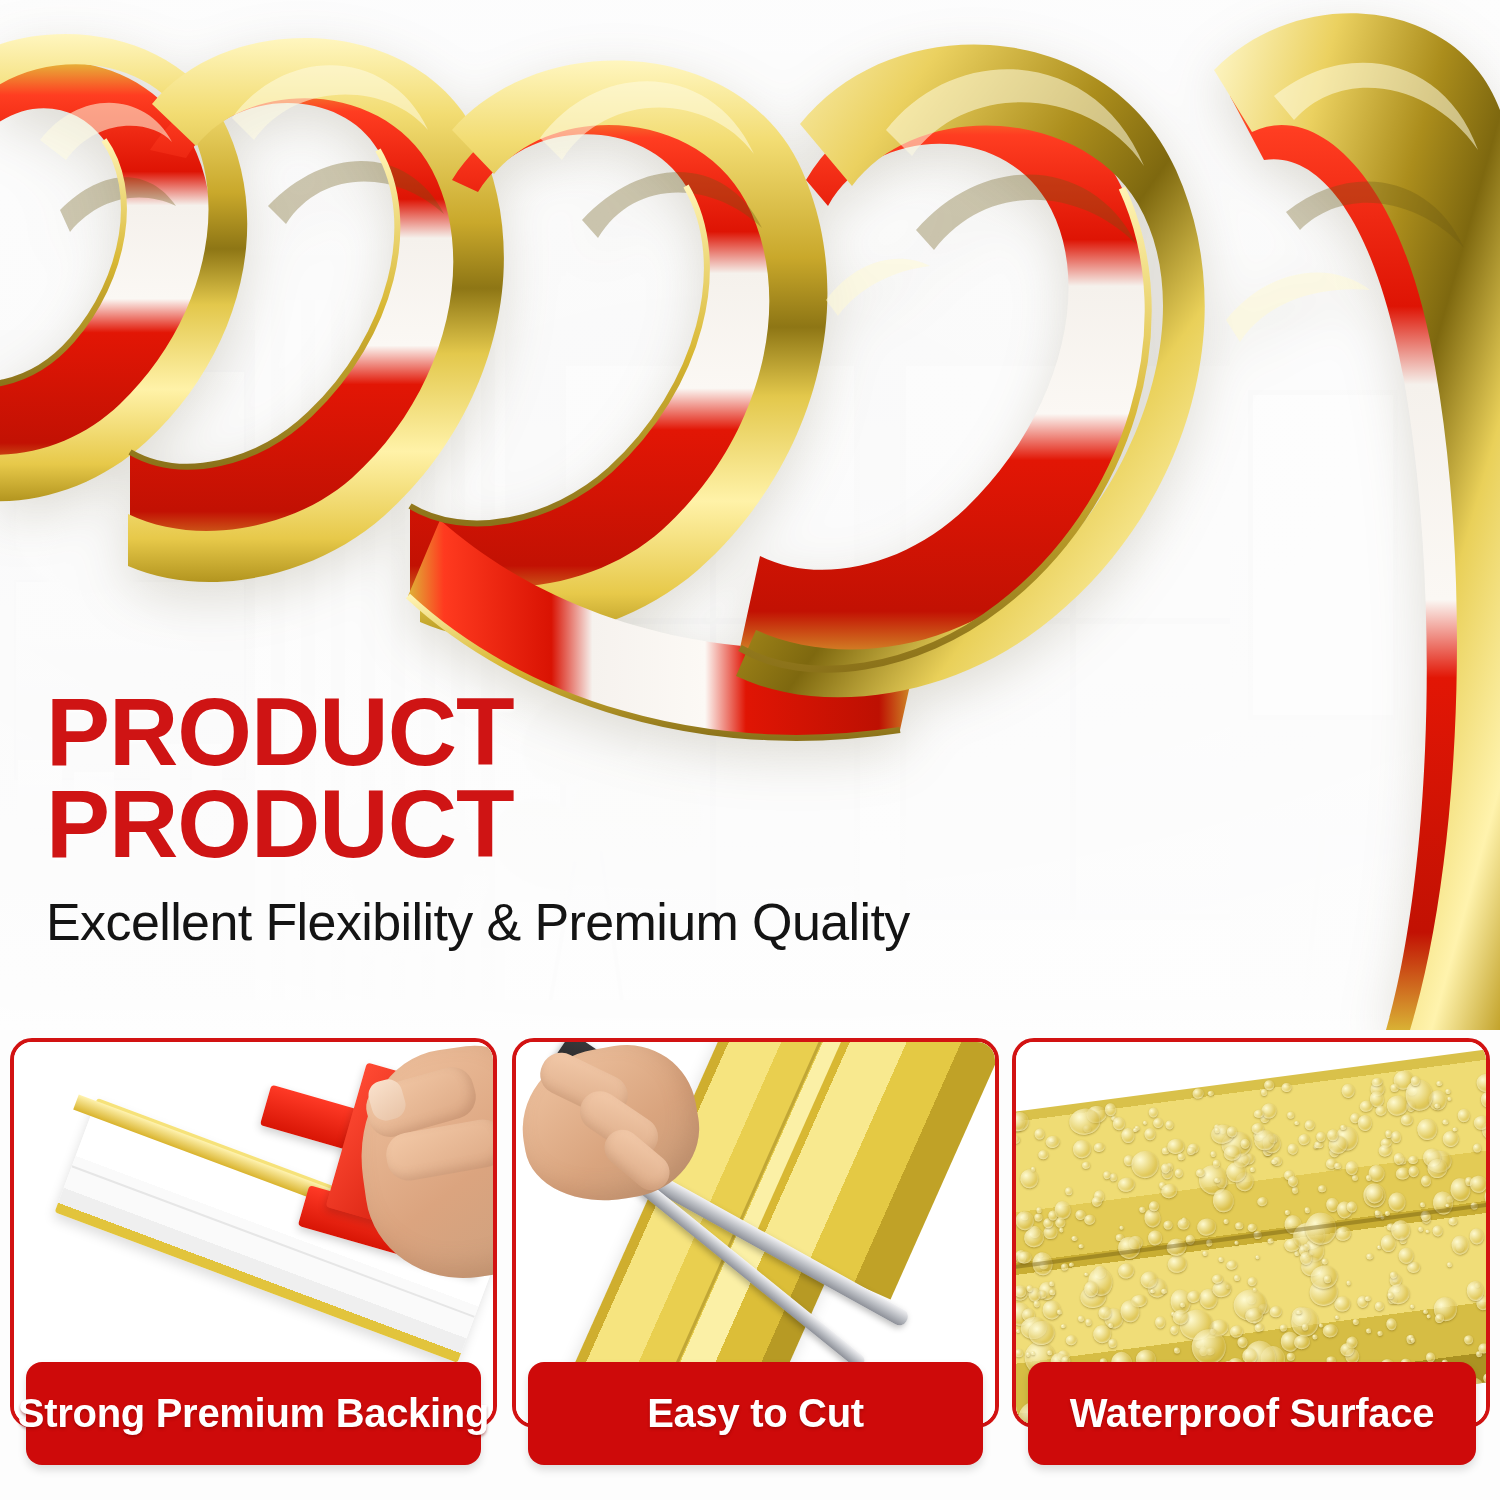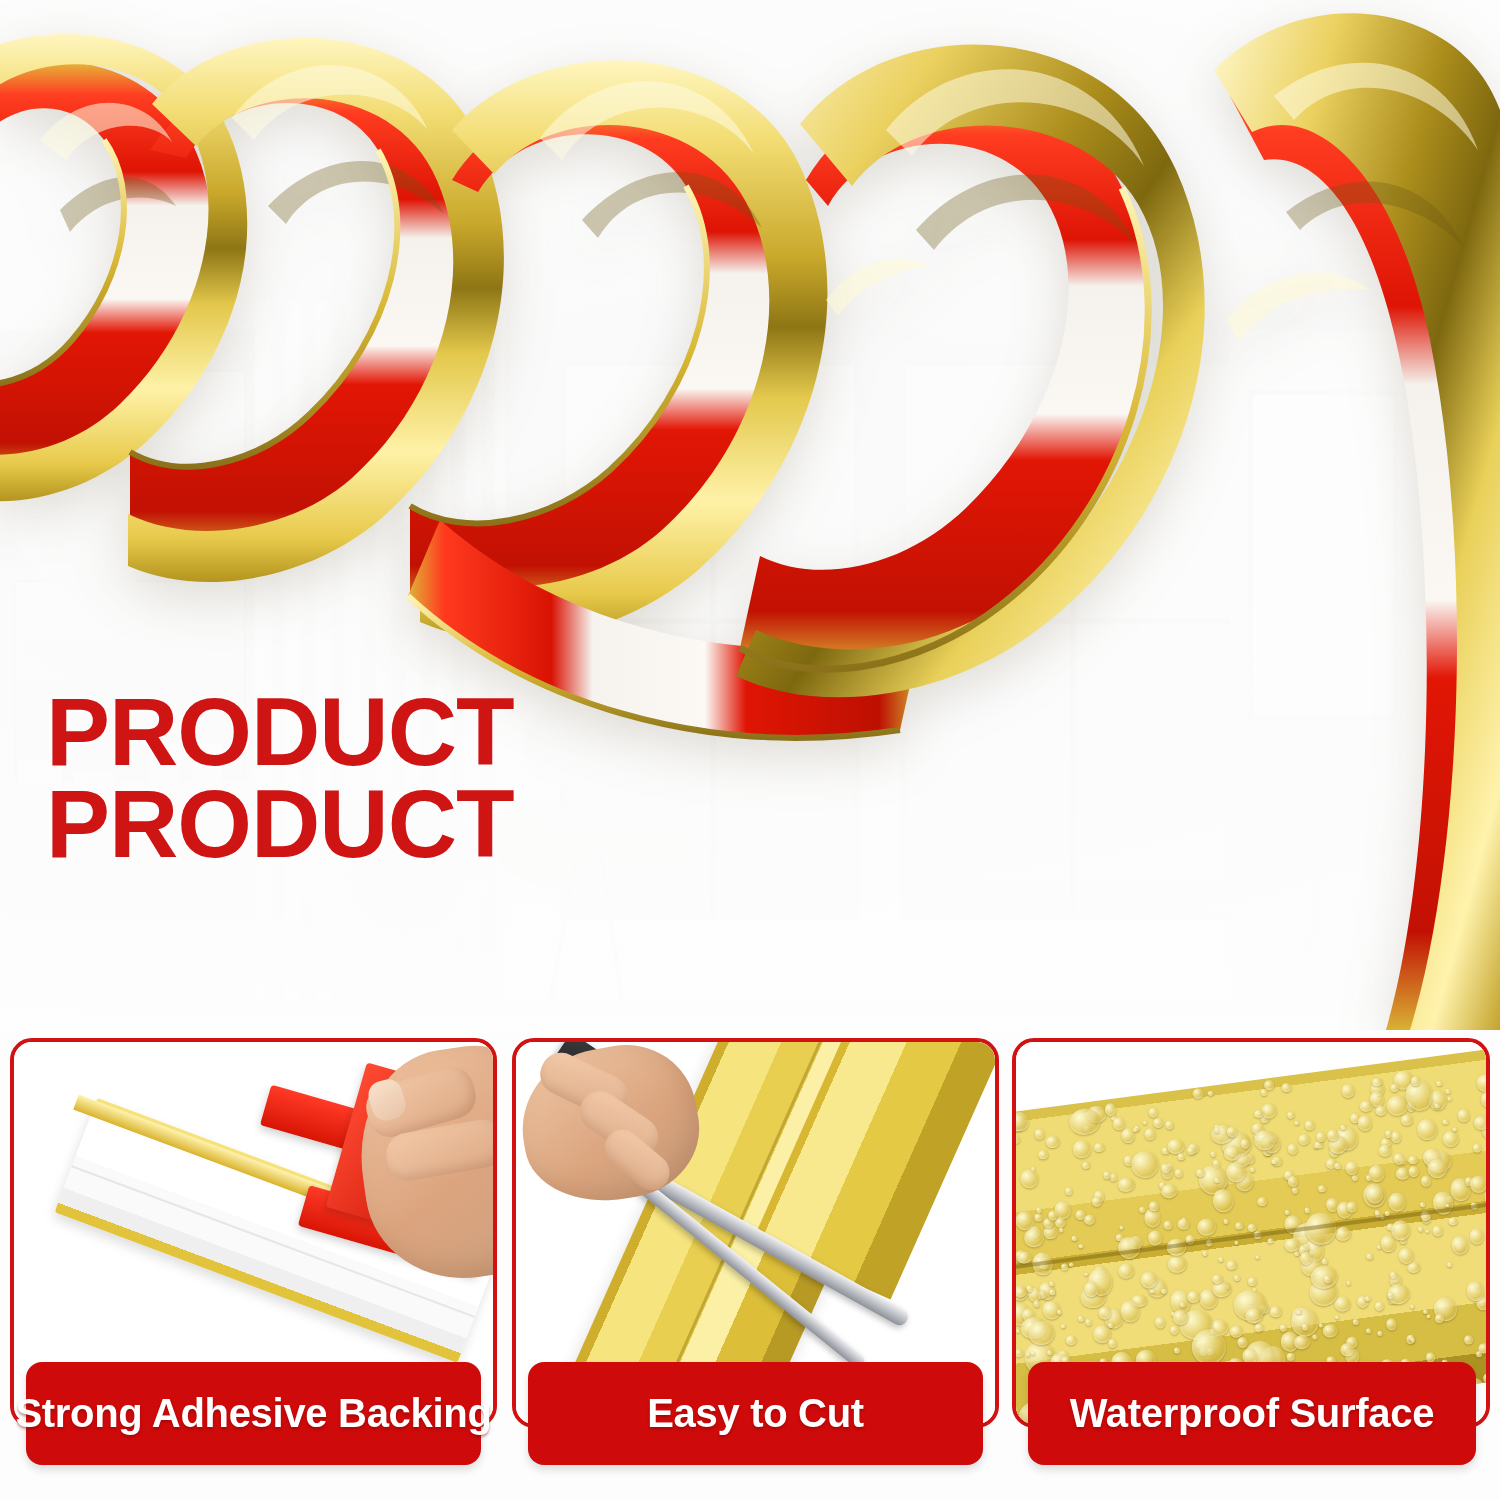--- a/index.html
+++ b/index.html
@@ -313,20 +313,21 @@
           <path d="M408,596 C520,700 700,760 900,730" stroke="url(#gEdge)" stroke-width="6" fill="none"></path>
         </g>
       </svg>
     </div>
 
     <div class="title-block">
       <h1 class="headline">
         <span>PRODUCT</span>
         <span class="l2">PRODUCT</span>
       </h1>
+      <p class="subhead">Excellent Flexibility &amp; Premium Quality</p>
     </div>
   </div>
 
   <div class="panels">
 
     <div class="panel p1">
       <div class="shot">
         <div class="t1-strip"></div>
         <div class="t1-gold-edge"></div>
         <div class="t1-red r1"></div>
@@ -815,21 +816,21 @@
               <i class="drop" style="left:389.3px;top:207.9px;width:7.1px;height:7.3px;"></i>
               <i class="drop" style="left:264.5px;top:226.7px;width:12.4px;height:10.9px;"></i>
               <i class="drop" style="left:430.2px;top:170.5px;width:4.2px;height:3.7px;"></i>
             </div>
         </div>
       </div>
     </div>
   </div>
 
   <div class="cap c1">
-    <span>Strong Adhesive Backing</span>
+    <span>Strong Premium Backing</span>
   </div>
   <div class="cap c3">
     <span>Waterproof Surface</span>
   </div>
   <div class="cap c2">
     <span>Easy to Cut</span>
   </div>
 
 </div>
 

